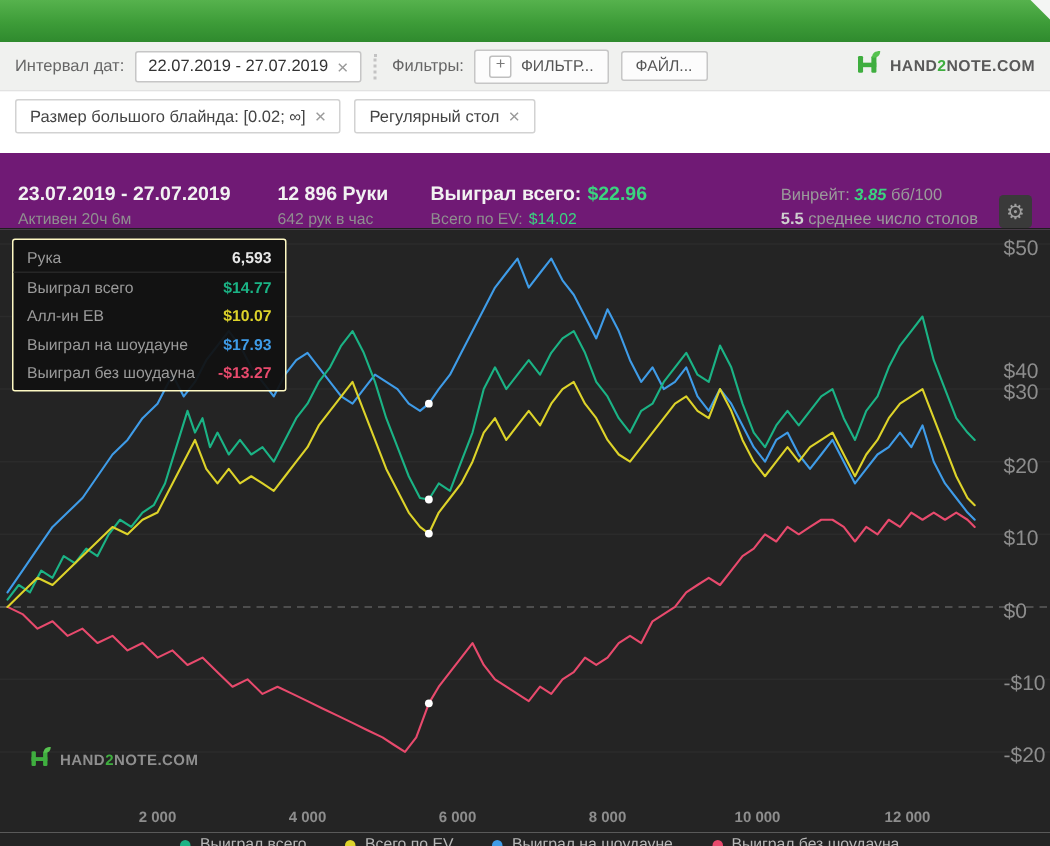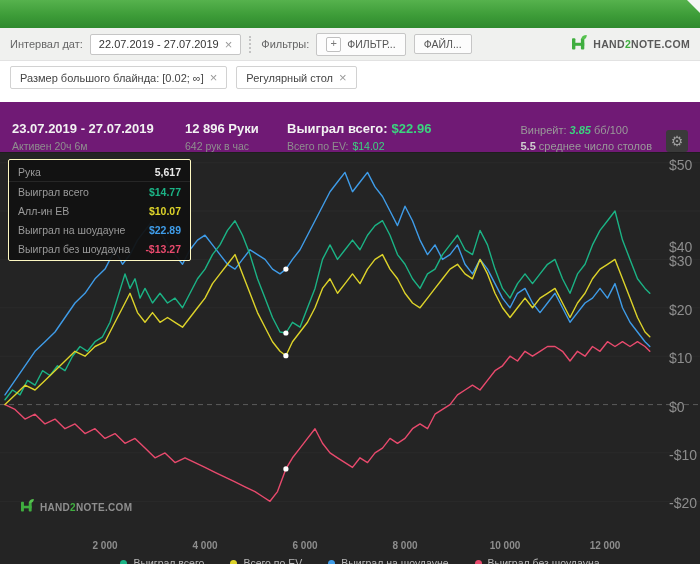--- a/index.html
+++ b/index.html
@@ -146,33 +146,33 @@
         <polyline points="5.0,251.6 15.0,241.9 25.0,232.2 35.0,237.0 45.0,227.4 55.0,217.7 65.0,208.0 75.0,198.3 85.0,203.2 95.0,193.5 105.0,188.7 115.0,169.3 125.0,150.0 130.0,140.3 137.5,159.6 145.0,169.3 152.5,159.6 160.0,169.3 167.5,164.5 175.0,169.3 182.5,174.2 190.0,164.5 197.5,154.8 205.0,145.1 212.5,130.6 220.0,120.9 227.5,111.3 235.0,101.6 242.5,120.9 250.0,140.3 257.5,159.6 265.0,174.2 272.5,188.7 280.0,198.3 285.9,202.7 292.5,188.7 300.0,179.0 307.5,169.3 315.0,154.8 322.5,135.4 330.0,125.8 337.5,140.3 345.0,130.6 352.5,120.9 360.0,130.6 367.5,116.1 375.0,106.4 382.5,101.6 390.0,116.1 397.5,125.8 405.0,140.3 412.5,150.0 420.0,154.8 427.5,145.1 435.0,135.4 442.5,125.8 450.0,116.1 457.5,111.3 465.0,120.9 472.5,125.8 480.0,106.4 487.5,120.9 495.0,140.3 502.5,154.8 510.0,164.5 517.5,154.8 525.0,145.1 532.5,154.8 540.0,145.1 547.5,140.3 555.0,135.4 562.5,150.0 570.0,164.5 577.5,150.0 585.0,140.3 592.5,125.8 600.0,116.1 607.5,111.3 615.0,106.4 622.5,125.8 630.0,145.1 637.5,164.5 645.0,179.0 649.8,183.8" fill="none" stroke="#ddd32a" stroke-width="1.4" stroke-linejoin="round" stroke-linecap="round"></polyline>
         <circle cx="285.9" cy="180.0" r="2.6" fill="#ffffff"></circle>
         <circle cx="285.9" cy="202.7" r="2.6" fill="#ffffff"></circle>
         <circle cx="285.9" cy="116.1" r="2.6" fill="#ffffff"></circle>
         <circle cx="285.9" cy="315.9" r="2.6" fill="#ffffff"></circle>
       </svg>
 
     <div class="tooltip">
       <div class="trow first">
         <span class="tlabel">Рука</span>
-        <span class="tvalue" style="color: rgb(232, 232, 232);">5,617</span>
+        <span class="tvalue" style="color: rgb(232, 232, 232);">6,593</span>
       </div>
       <div class="trow">
         <span class="tlabel">Выиграл всего</span>
         <span class="tvalue" style="color: rgb(27, 179, 133);">$14.77</span>
       </div>
       <div class="trow">
         <span class="tlabel">Алл-ин ЕВ</span>
         <span class="tvalue" style="color: rgb(221, 211, 42);">$10.07</span>
       </div>
       <div class="trow">
         <span class="tlabel">Выиграл на шоудауне</span>
-        <span class="tvalue" style="color: rgb(63, 156, 232);">$22.89</span>
+        <span class="tvalue" style="color: rgb(63, 156, 232);">$17.93</span>
       </div>
       <div class="trow">
         <span class="tlabel">Выиграл без шоудауна</span>
         <span class="tvalue" style="color: rgb(232, 74, 109);">-$13.27</span>
       </div>
     </div>
 
     <div class="y-axis" id="y-axis">
         <div class="ytick" style="top: 4px;">$50</div>
         <div class="ytick" style="top: 52px; margin-top: 34px;">$40</div>

